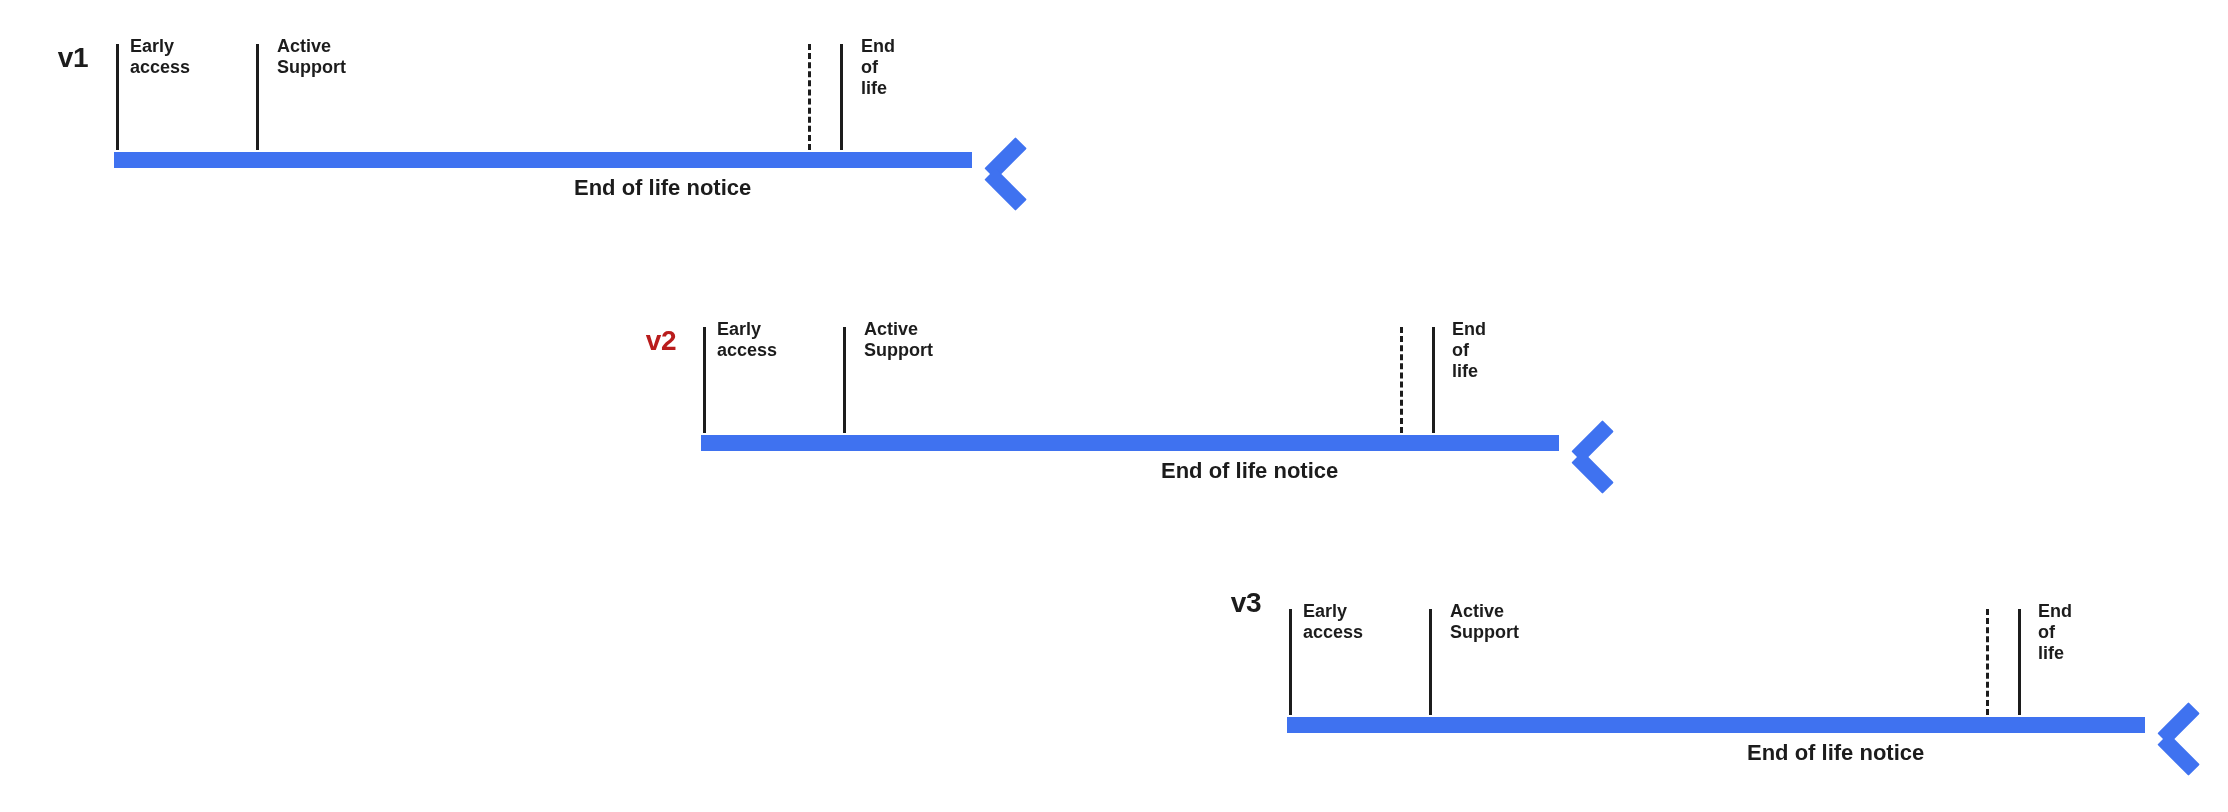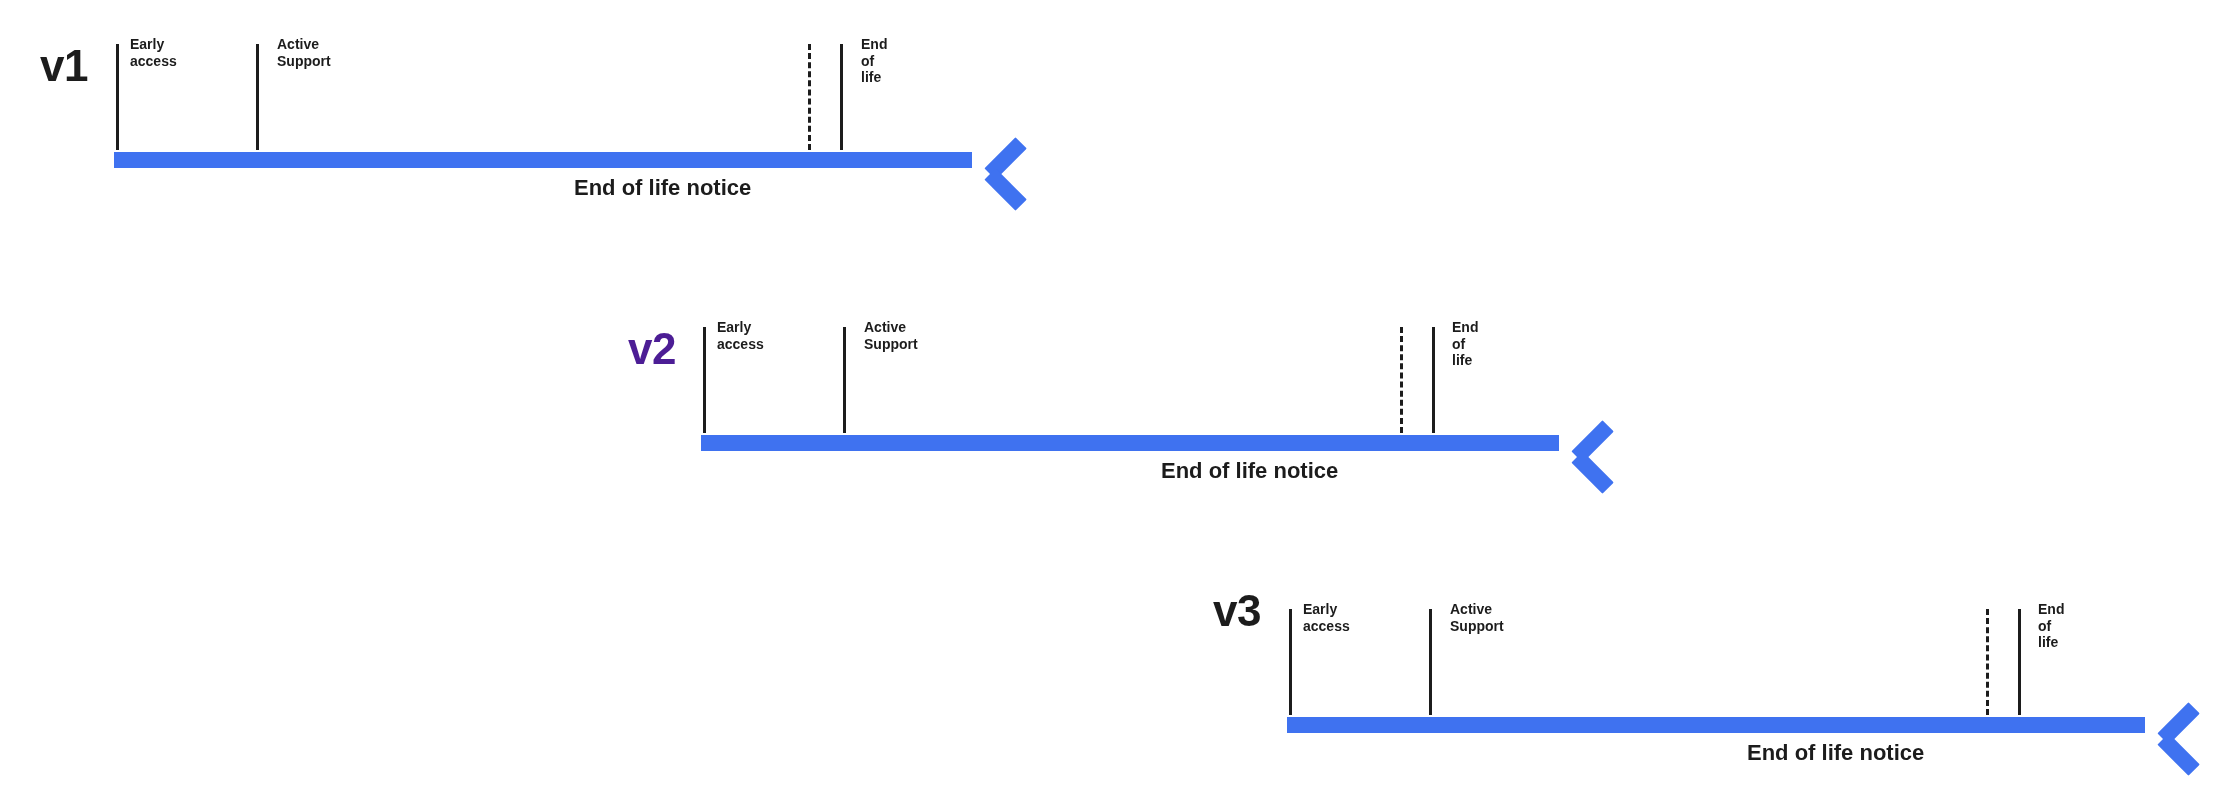--- a/index.html
+++ b/index.html
@@ -23,21 +23,21 @@
   
   .timeline-row {
     position: absolute;
     top: 0;
     left: 0;
   }
 
   
   .version-label {
     position: absolute;
-    font-size: 44px;
+    font-size: 28px;
     font-weight: 700;
     color: #1c1c1c;
     letter-spacing: -0.5px;
     line-height: 1;
     white-space: nowrap;
     text-align: right;
   }
 
   
   .divider {
@@ -49,21 +49,21 @@
   
   .divider-dashed {
     position: absolute;
     width: 0;
     border-left: 3px dashed #1c1c1c;
   }
 
   
   .phase-label {
     position: absolute;
-    font-size: 14px;
+    font-size: 18px;
     font-weight: 700;
     color: #1c1c1c;
     line-height: 1.18;
     white-space: pre-line;
   }
 
   
   .notice-label {
     position: absolute;
     font-size: 22px;
@@ -119,21 +119,21 @@
       <div class="divider" style="left: 840px; top: 44px; height: 106px; background: rgb(28, 28, 28);"></div>
       <div class="phase-label" style="left: 861px; top: 36px; color: rgb(28, 28, 28);">End of life</div>
       <div class="arrow-shaft" style="left: 114px; top: 152px; width: 858px; height: 16px; background: rgb(63, 114, 240);"></div>
       <div class="arrow-head" style="left: 966px; top: 130px; width: 60px; height: 88px;">
         <span class="up" style="background: rgb(63, 114, 240);"></span>
         <span class="down" style="background: rgb(63, 114, 240);"></span>
       </div>
       <div class="notice-label" style="left: 574px; top: 177px; color: rgb(28, 28, 28);">End of life notice</div>
     </div>
     <div class="timeline-row">
-      <div class="version-label" style="left: 620px; top: 327px; width: 56px; color: #4c1d95;">v2</div>
+      <div class="version-label" style="left: 620px; top: 327px; width: 56px; color: #b91c1c;">v2</div>
       <div class="divider" style="left: 703px; top: 327px; height: 106px; background: rgb(28, 28, 28);"></div>
       <div class="phase-label" style="left: 717px; top: 319px; color: rgb(28, 28, 28);">Early
 access</div>
       <div class="divider" style="left: 843px; top: 327px; height: 106px; background: rgb(28, 28, 28);"></div>
       <div class="phase-label" style="left: 864px; top: 319px; color: rgb(28, 28, 28);">Active Support</div>
       <div class="divider-dashed" style="left: 1400px; top: 327px; height: 106px; border-left-color: rgb(28, 28, 28);"></div>
       <div class="divider" style="left: 1432px; top: 327px; height: 106px; background: rgb(28, 28, 28);"></div>
       <div class="phase-label" style="left: 1452px; top: 319px; color: rgb(28, 28, 28);">End of life</div>
       <div class="arrow-shaft" style="left: 701px; top: 435px; width: 858px; height: 16px; background: rgb(63, 114, 240);"></div>
       <div class="arrow-head" style="left: 1553px; top: 413px; width: 60px; height: 88px;">

